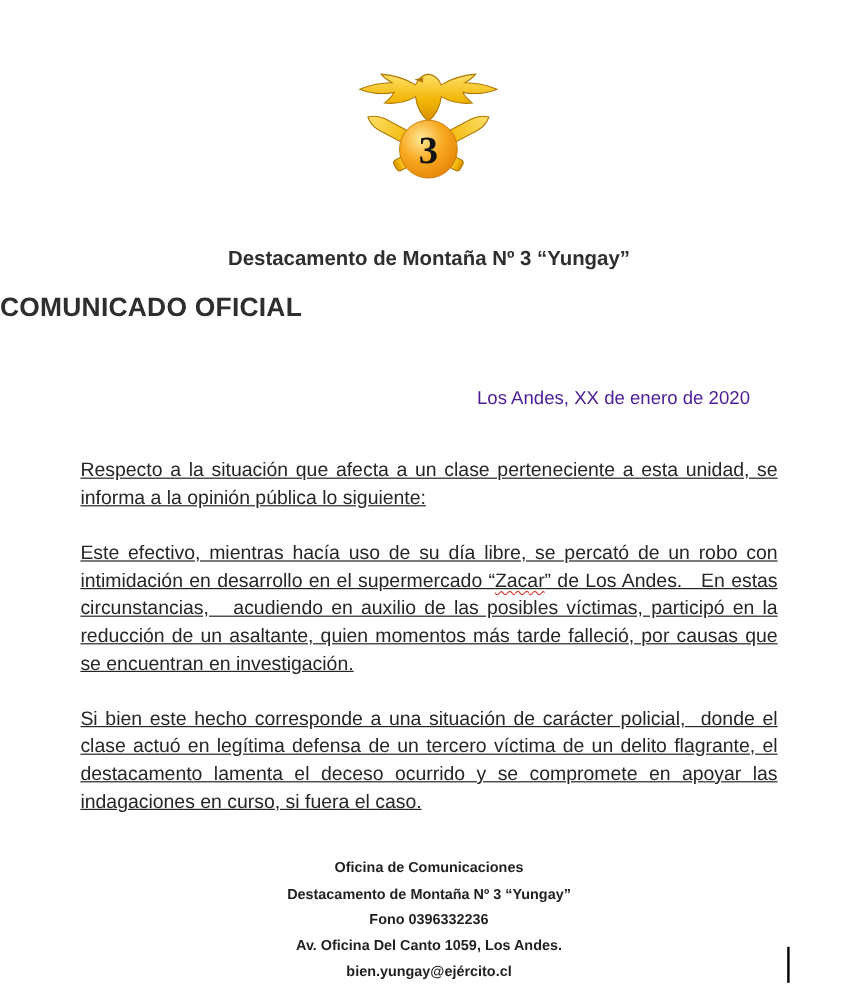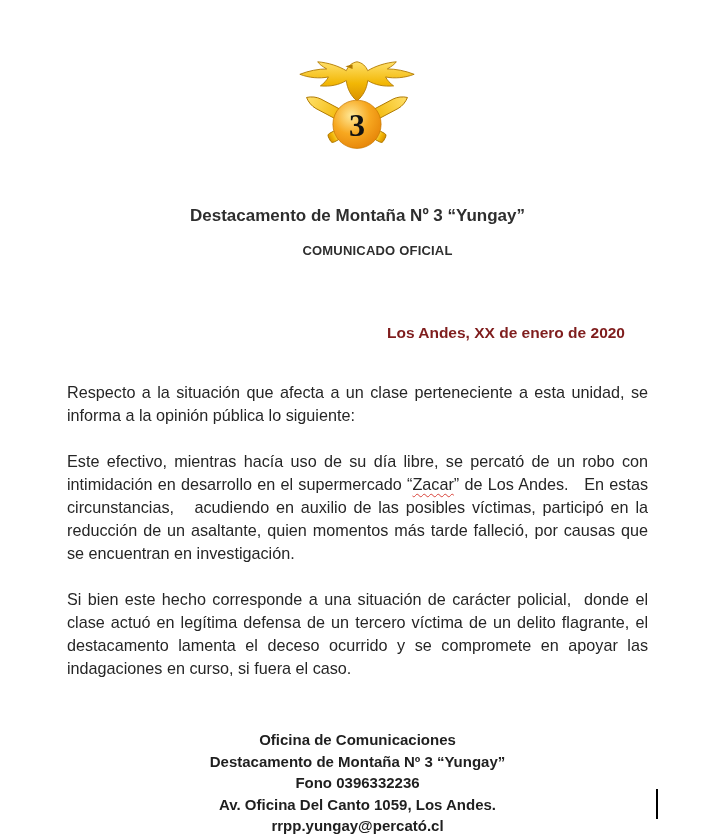--- a/index.html
+++ b/index.html
@@ -29,65 +29,64 @@
     text-align: center;
     font-size: 17px;
     font-weight: bold;
     color: #2e2e2e;
   }
   .doc-type {
     position: absolute;
     top: 243px;
     left: 0;
     width: 100%;
-    text-align: center;
-    font-size: 13px;
+    text-align: left;
+    font-size: 22px;
     font-weight: bold;
     letter-spacing: 0.2px;
     color: #2e2e2e;
-    padding-left: 40px;
   }
   .dateline {
     position: absolute;
     top: 324px;
     left: 67px;
     width: 581px;
     text-align: right;
     padding-right: 23px;
     font-size: 15.5px;
-    font-weight: bold;
-    color: #7f1d1d;
+    font-weight: normal;
+    color: #4c1d95;
   }
   .body-text {
     position: absolute;
     top: 381px;
     left: 67px;
     width: 581px;
     font-size: 16.2px;
     line-height: 23px;
     text-align: justify;
     color: #262626;
+    text-decoration: underline;
   }
   .body-text p { margin-bottom: 23px; }
   .misspelled {
     text-decoration: underline wavy #d8433a 1px;
     text-underline-offset: 3px;
     text-decoration-skip-ink: none;
   }
   .footer-block {
     position: absolute;
     top: 713px;
     left: 0;
     width: 100%;
     text-align: center;
-    font-size: 15px;
+    font-size: 12px;
     font-weight: bold;
     line-height: 21.5px;
     color: #1f1f1f;
-    margin-top: 16px;
   }
   .caret {
     position: absolute;
     left: 656px;
     top: 789px;
     width: 2px;
     height: 30px;
     background: #000000;
   }
 </style>
@@ -149,18 +148,18 @@
     <p>Respecto a la situación que afecta a un clase perteneciente a esta unidad, se informa a la opinión pública lo siguiente:</p>
     <p><span>Este efectivo, mientras hacía uso de su día libre, se percató de un robo con intimidación en desarrollo en el supermercado “</span><span class="misspelled">Zacar</span><span>” de Los Andes.&nbsp;&nbsp; En estas circunstancias,&nbsp;&nbsp; acudiendo en auxilio de las posibles víctimas, participó en la reducción de un asaltante, quien momentos más tarde falleció, por causas que se encuentran en investigación.</span></p>
     <p>Si bien este hecho corresponde a una situación de carácter policial,&nbsp; donde el clase actuó en legítima defensa de un tercero víctima de un delito flagrante, el destacamento lamenta el deceso ocurrido y se compromete en apoyar las indagaciones en curso, si fuera el caso.</p>
   </div>
 
   <div class="footer-block">
     <div>Oficina de Comunicaciones</div>
     <div>Destacamento de Montaña Nº 3 “Yungay”</div>
     <div>Fono 0396332236</div>
     <div>Av. Oficina Del Canto 1059, Los Andes.</div>
-    <div>rrpp.yungay@percató.cl</div>
+    <div>bien.yungay@ejército.cl</div>
   </div>
 
   <div class="caret"></div>
 
 </div>
 
 </body></html>

